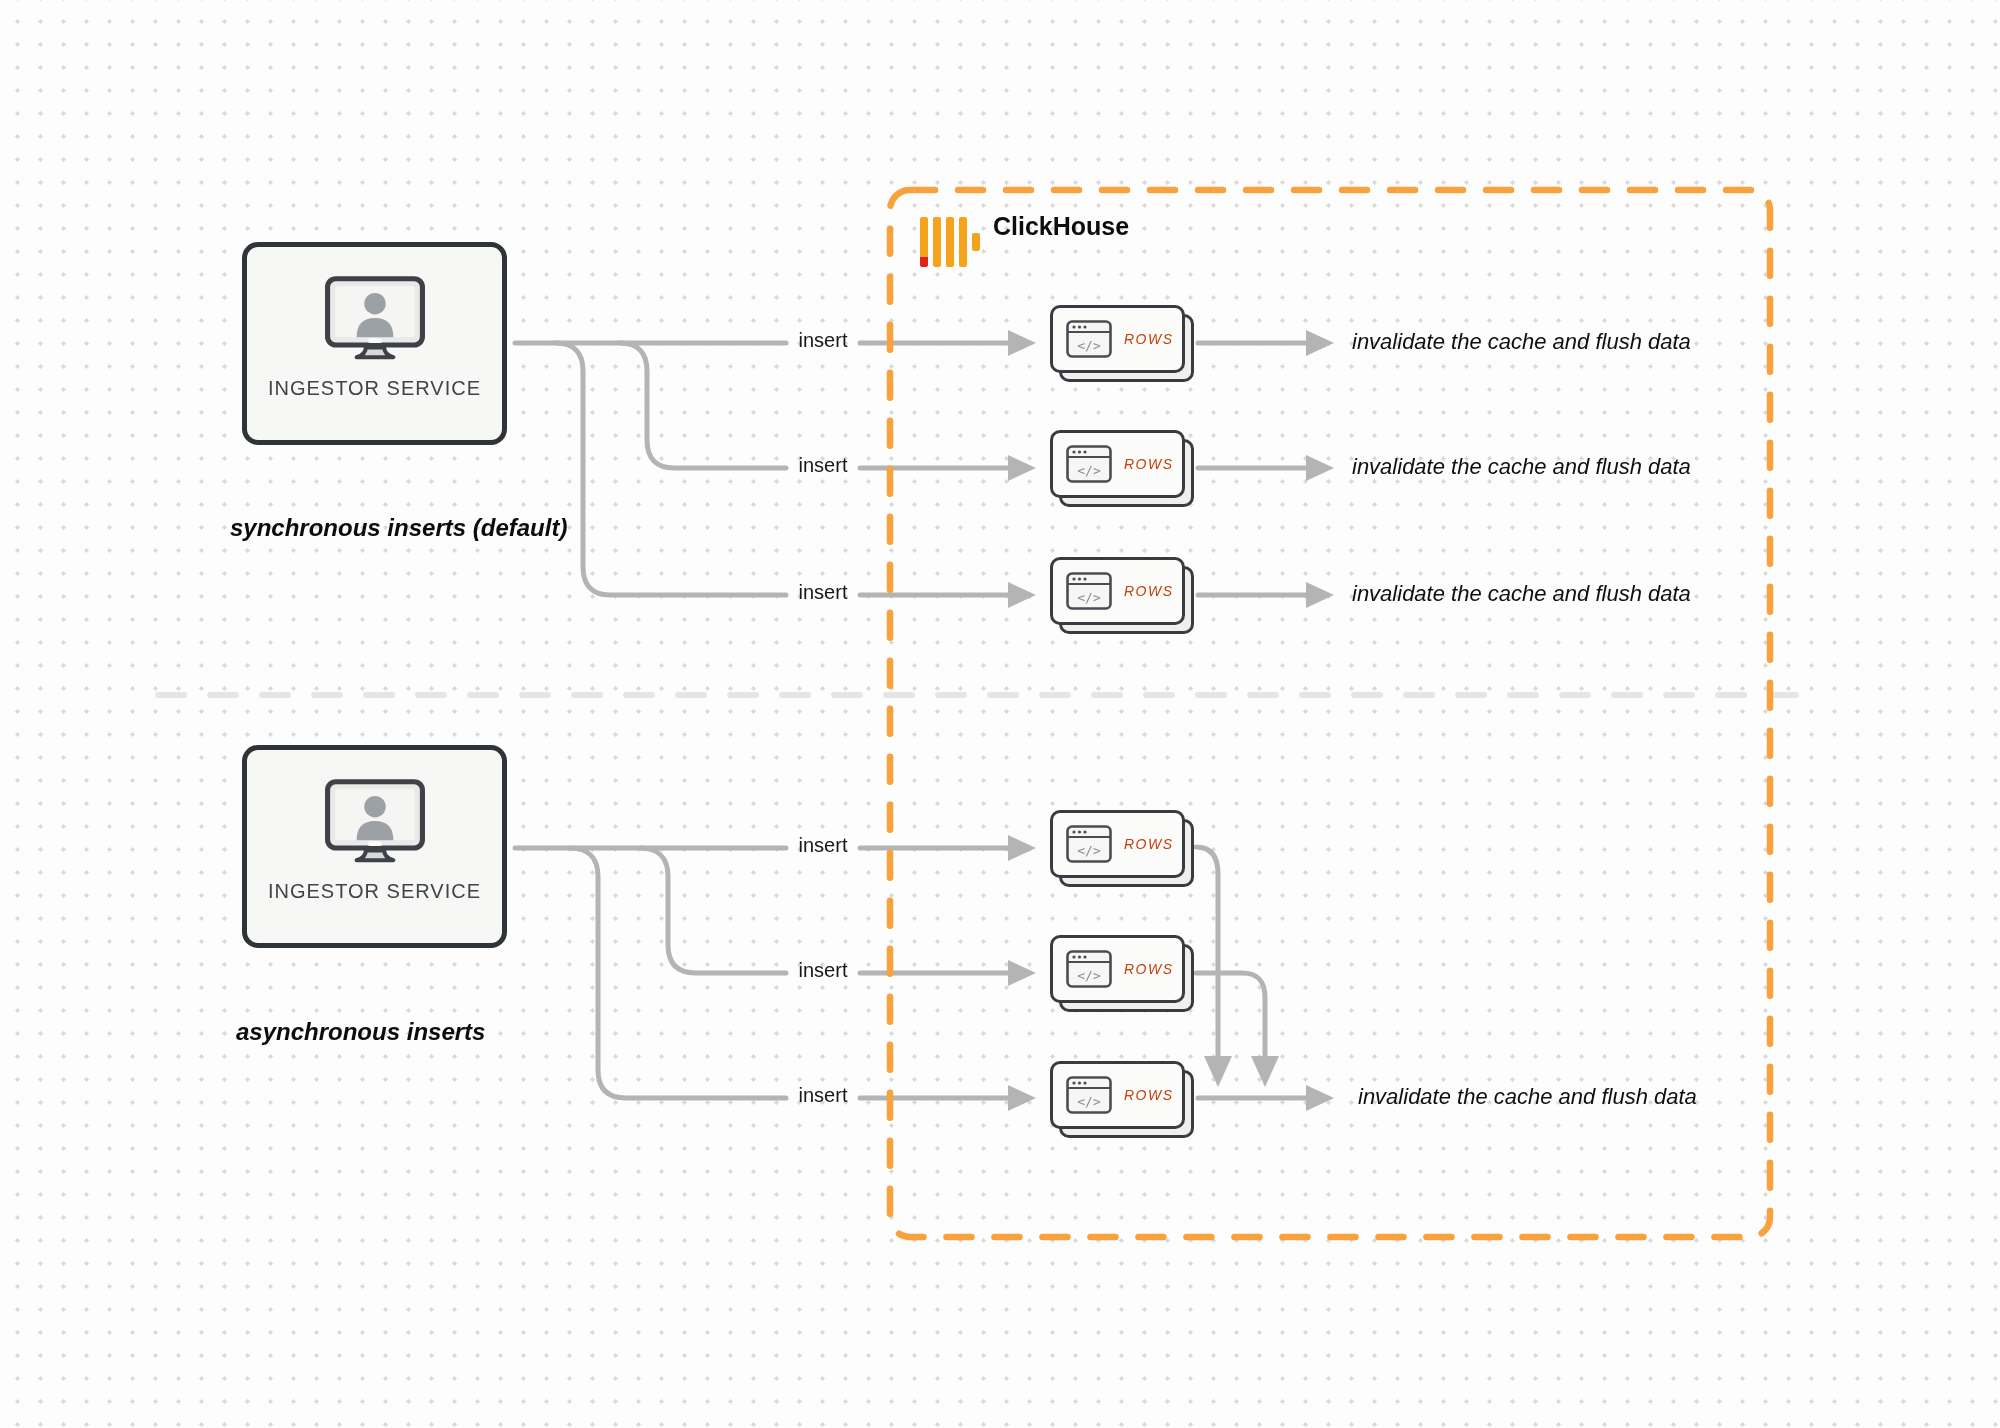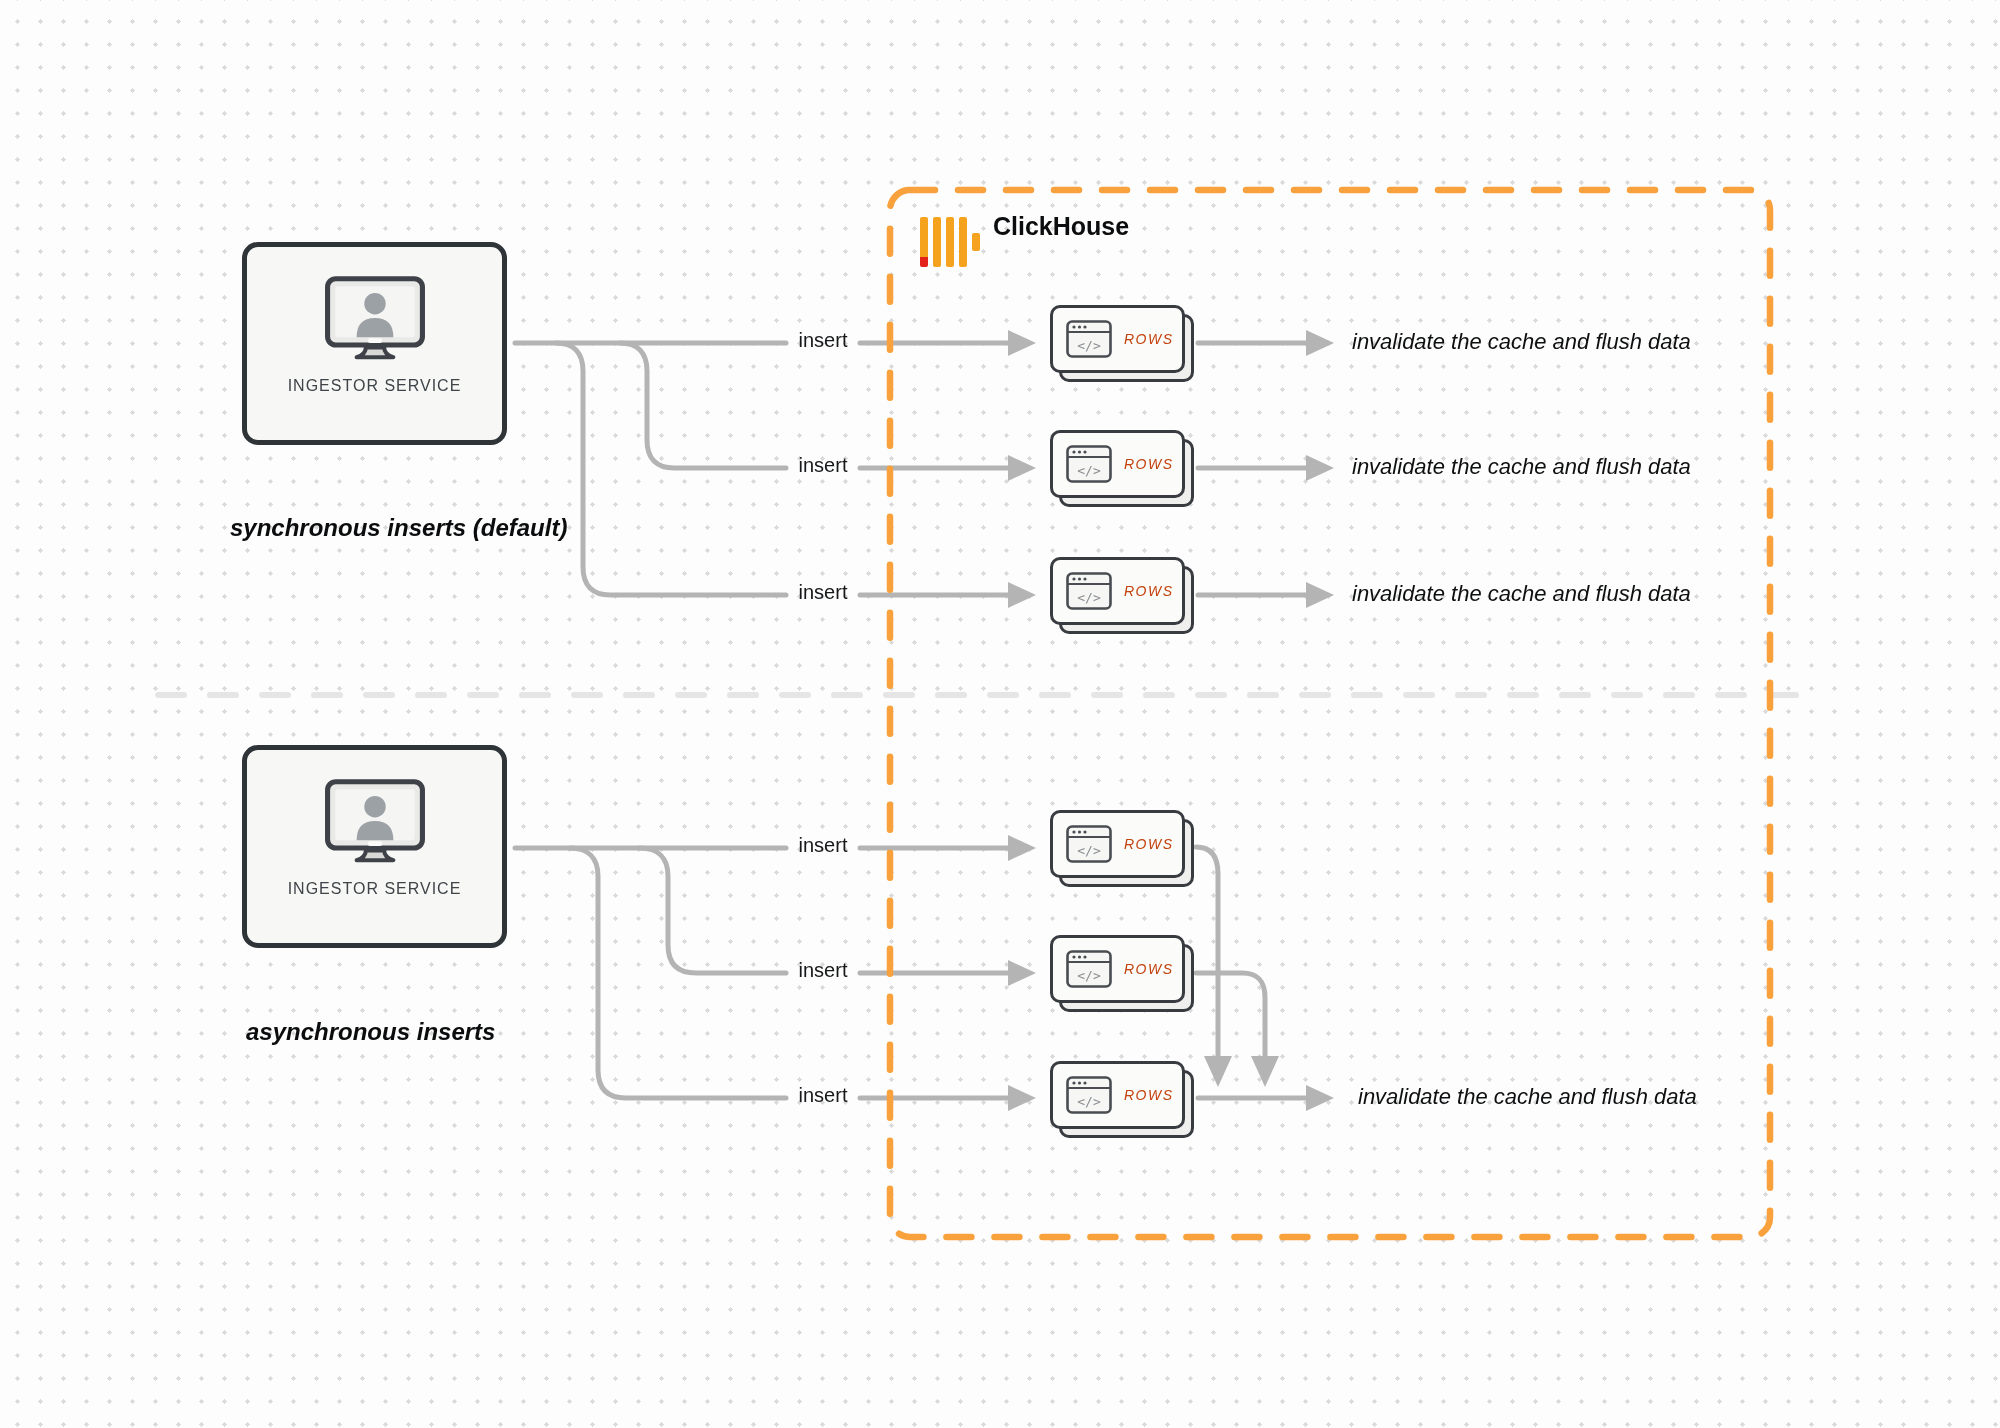--- a/index.html
+++ b/index.html
@@ -30,21 +30,21 @@
     background: #F7F7F5;
     border: 5px solid #2F3438;
     border-radius: 16px;
     display: flex;
     flex-direction: column;
     align-items: center;
   }
   .ingestor-box .monitor { margin-top: 28px; width: 102px; height: 90px; }
   .ingestor-label {
     margin-top: 12px;
-    font-size: 16px;
+    font-size: 20px;
     letter-spacing: 1px;
     color: #3F4449;
     white-space: nowrap;
   }
 
   
   .section-caption {
     position: absolute;
     font-size: 24px;
     font-weight: 700;
@@ -260,21 +260,21 @@
       <rect x="3.5" y="3.5" width="93" height="65" rx="8" fill="#E9E9E7" stroke="#3E4248" stroke-width="5"></rect>
       <rect x="11" y="11" width="78" height="50" rx="3" fill="#F5F5F3"></rect>
       <circle cx="50" cy="28" r="10.5" fill="#9CA1A6"></circle>
       <path d="M32 61 Q32 42 50 42 Q68 42 68 61 Z" fill="#9CA1A6"></path>
       <rect x="43" y="62" width="14" height="4.5" rx="2.2" fill="#FBFBF9"></rect>
       <path d="M41 71 H59 C59 76 63 79 68 80.5 H32 C37 79 41 76 41 71 Z" fill="#D8D8D6" stroke="#3E4248" stroke-width="4" stroke-linejoin="round"></path>
     </svg>
     <div class="ingestor-label">INGESTOR SERVICE</div>
   </div>
 
-  <div class="section-caption" style="left:246px; top:1018px;">asynchronous inserts</div>
+  <div class="section-caption" style="left:236px; top:1018px;">asynchronous inserts</div>
 
   <div class="insert-label" style="left:786px; top:834px;">insert</div>
   <div class="insert-label" style="left:786px; top:959px;">insert</div>
   <div class="insert-label" style="left:786px; top:1084px;">insert</div>
 
   <div class="rows-card" style="left:1050px; top:810px;">
     <div class="card-back"></div>
     <div class="card-front">
       <svg width="46" height="38" viewBox="0 0 46 38">
         <rect x="1.5" y="1.5" width="43" height="35" rx="4.5" fill="#F6F6F4" stroke="#494D52" stroke-width="2.6"></rect>

